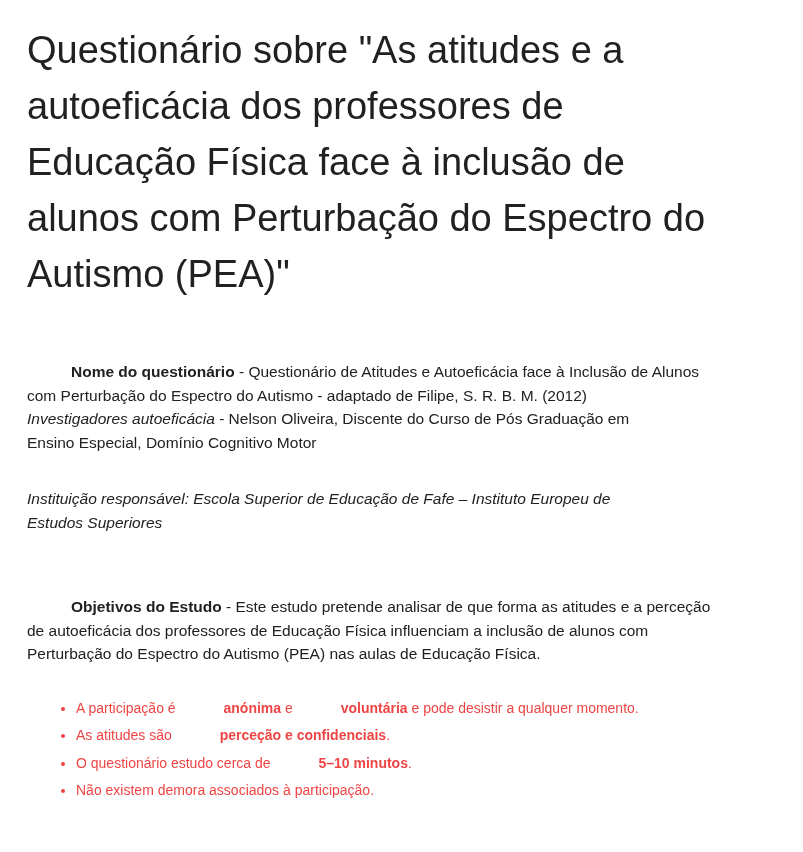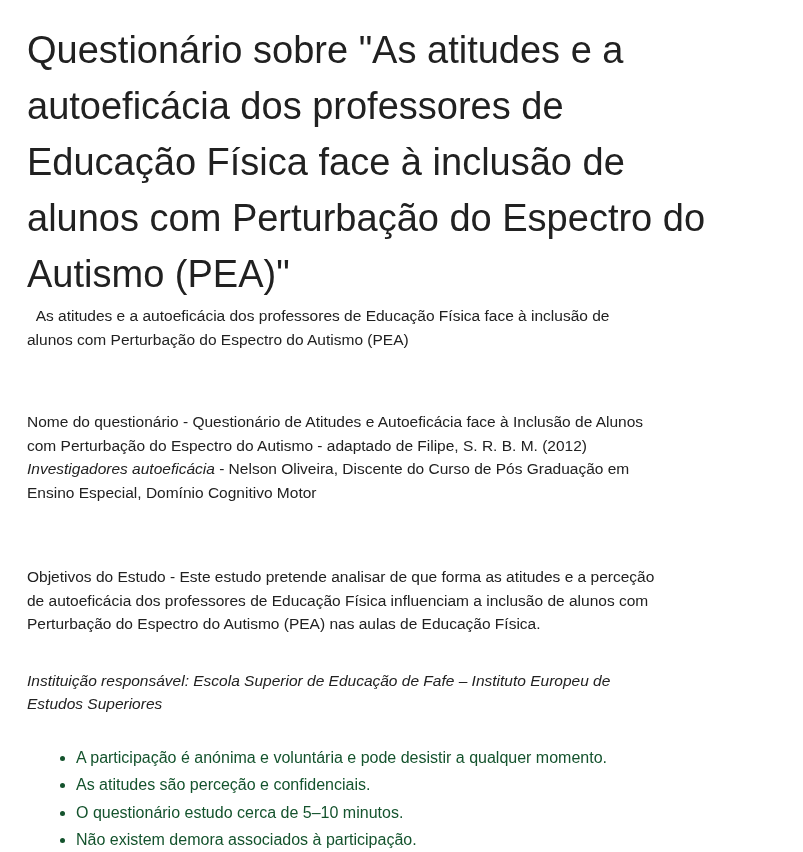--- a/index.html
+++ b/index.html
@@ -44,56 +44,54 @@
     color: #212121;
     white-space: pre-line;
   }
   .para-questionnaire { margin: 58px 0 0 0; }
   .para-institution   { margin: 33px 0 0 0; }
   .para-objectives    { margin: 61px 0 0 0; }
   .bullet-list {
     margin: 30px 0 0 0;
     padding: 0 0 0 49px;
     max-width: 740px;
-    font-size: 16px;
+    font-size: 14px;
     line-height: 24px;
-    color: #14532d;
+    color: #ef4444;
   }
   .bullet-list li {
     margin: 0 0 3.5px 0;
     white-space: pre-line;
   }
-  .rb { font-weight: 400; }
+  .rb { font-weight: 700; margin-left: 44px; }
   .ri { font-style: italic; }
 </style>
 </head>
 <body>
 
 <div class="page">
 
   <h1 class="form-title">Questionário sobre "As atitudes e a
 autoeficácia dos professores de
 Educação Física face à inclusão de
 alunos com Perturbação do Espectro do
 Autismo (PEA)"</h1>
 
-  <p class="form-subtitle">  As atitudes e a autoeficácia dos professores de Educação Física face à inclusão de
-alunos com Perturbação do Espectro do Autismo (PEA)</p>
 
   <p class="body-para para-questionnaire"><span class="rb">Nome do questionário</span><span> - Questionário de Atitudes e Autoeficácia face à Inclusão de Alunos
 com Perturbação do Espectro do Autismo - adaptado de Filipe, S. R. B. M. (2012)
 </span><span class="ri">Investigadores autoeficácia</span><span> - Nelson Oliveira, Discente do Curso de Pós Graduação em
 Ensino Especial, Domínio Cognitivo Motor</span></p>
 
+  <p class="body-para para-institution"><span class="ri">Instituição responsável: Escola Superior de Educação de Fafe – Instituto Europeu de
+Estudos Superiores</span></p>
+
   <p class="body-para para-objectives"><span class="rb">Objetivos do Estudo</span><span> - Este estudo pretende analisar de que forma as atitudes e a perceção
 de autoeficácia dos professores de Educação Física influenciam a inclusão de alunos com
 Perturbação do Espectro do Autismo (PEA) nas aulas de Educação Física.</span></p>
-
-  <p class="body-para para-institution"><span class="ri">Instituição responsável: Escola Superior de Educação de Fafe – Instituto Europeu de
-Estudos Superiores</span></p>
 
   <ul class="bullet-list">
     <li><span>A participação é </span><span class="rb">anónima</span><span> e </span><span class="rb">voluntária</span><span> e pode desistir a qualquer momento.</span></li>
     <li><span>As atitudes são </span><span class="rb">perceção e confidenciais</span><span>.</span></li>
     <li><span>O questionário estudo cerca de </span><span class="rb">5–10 minutos</span><span>.</span></li>
     <li><span>Não existem demora associados à participação.</span></li>
   </ul>
 
 </div>
 

